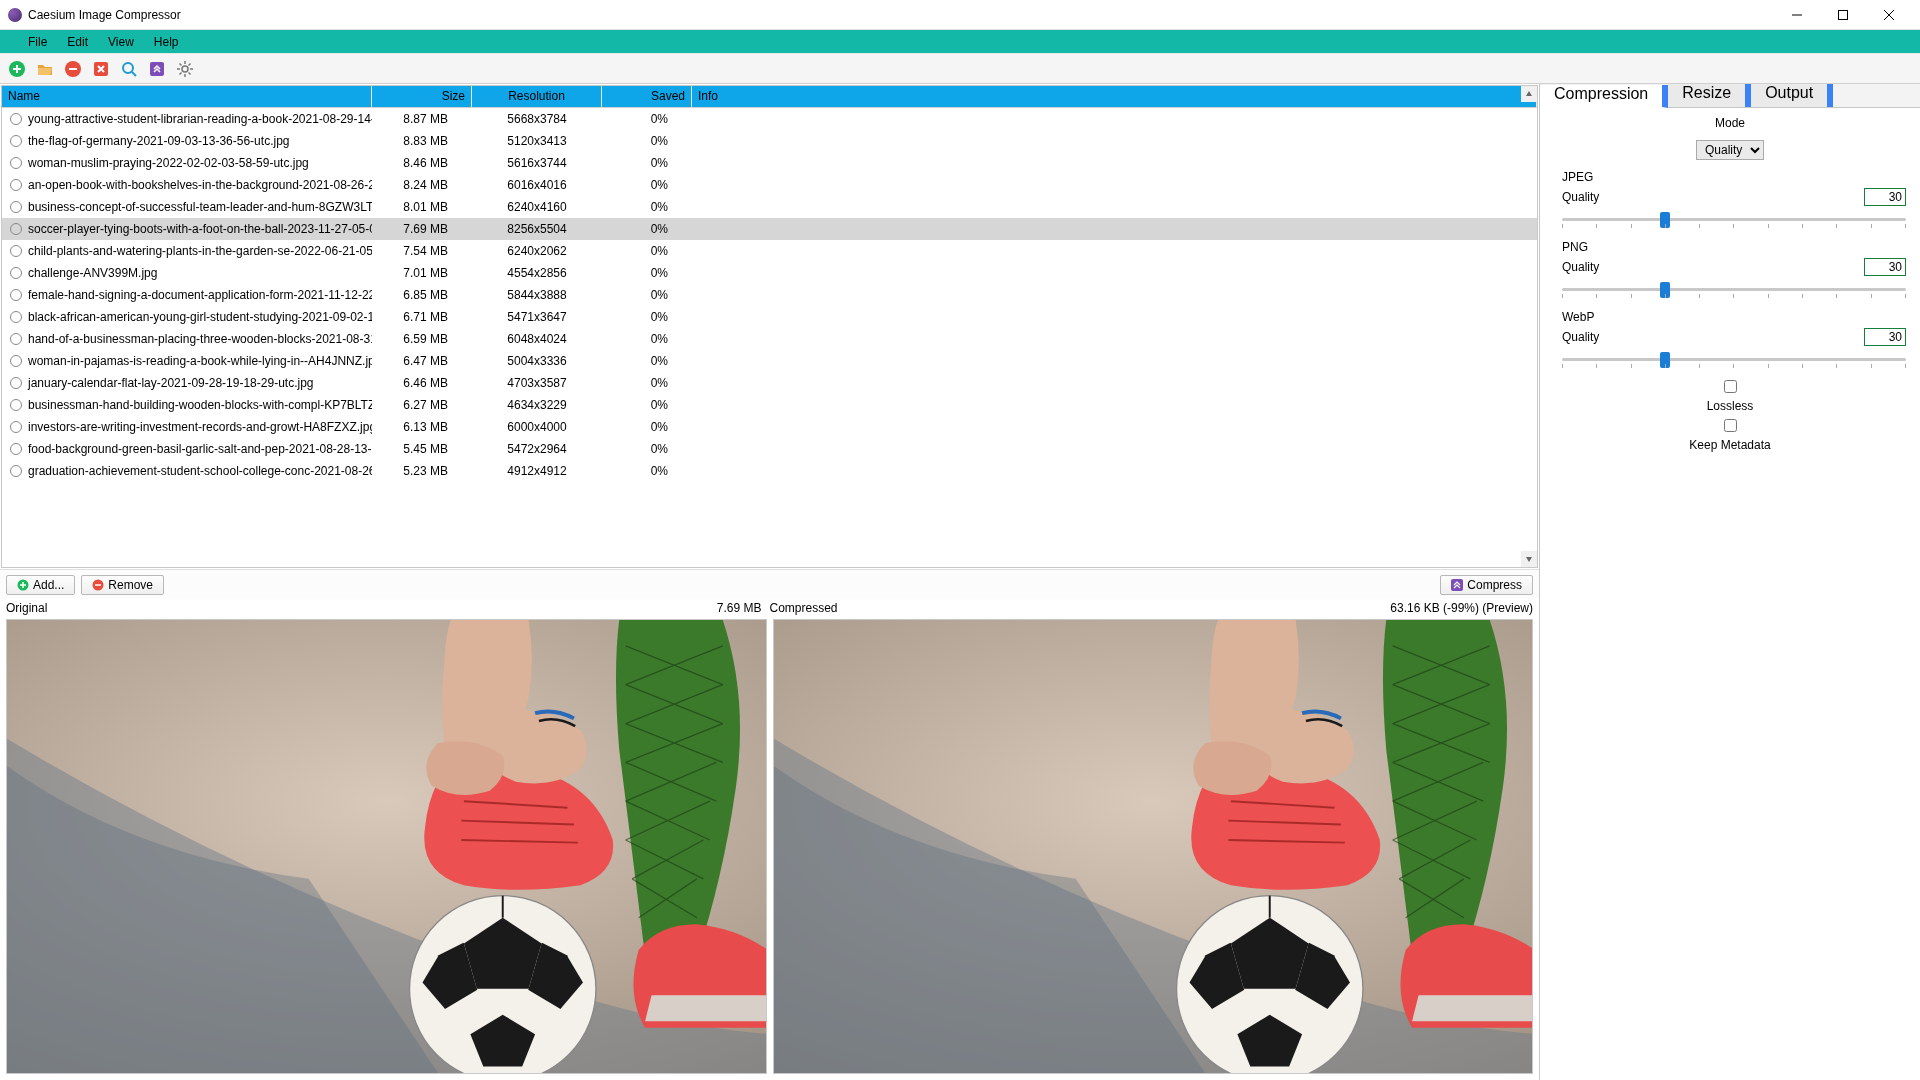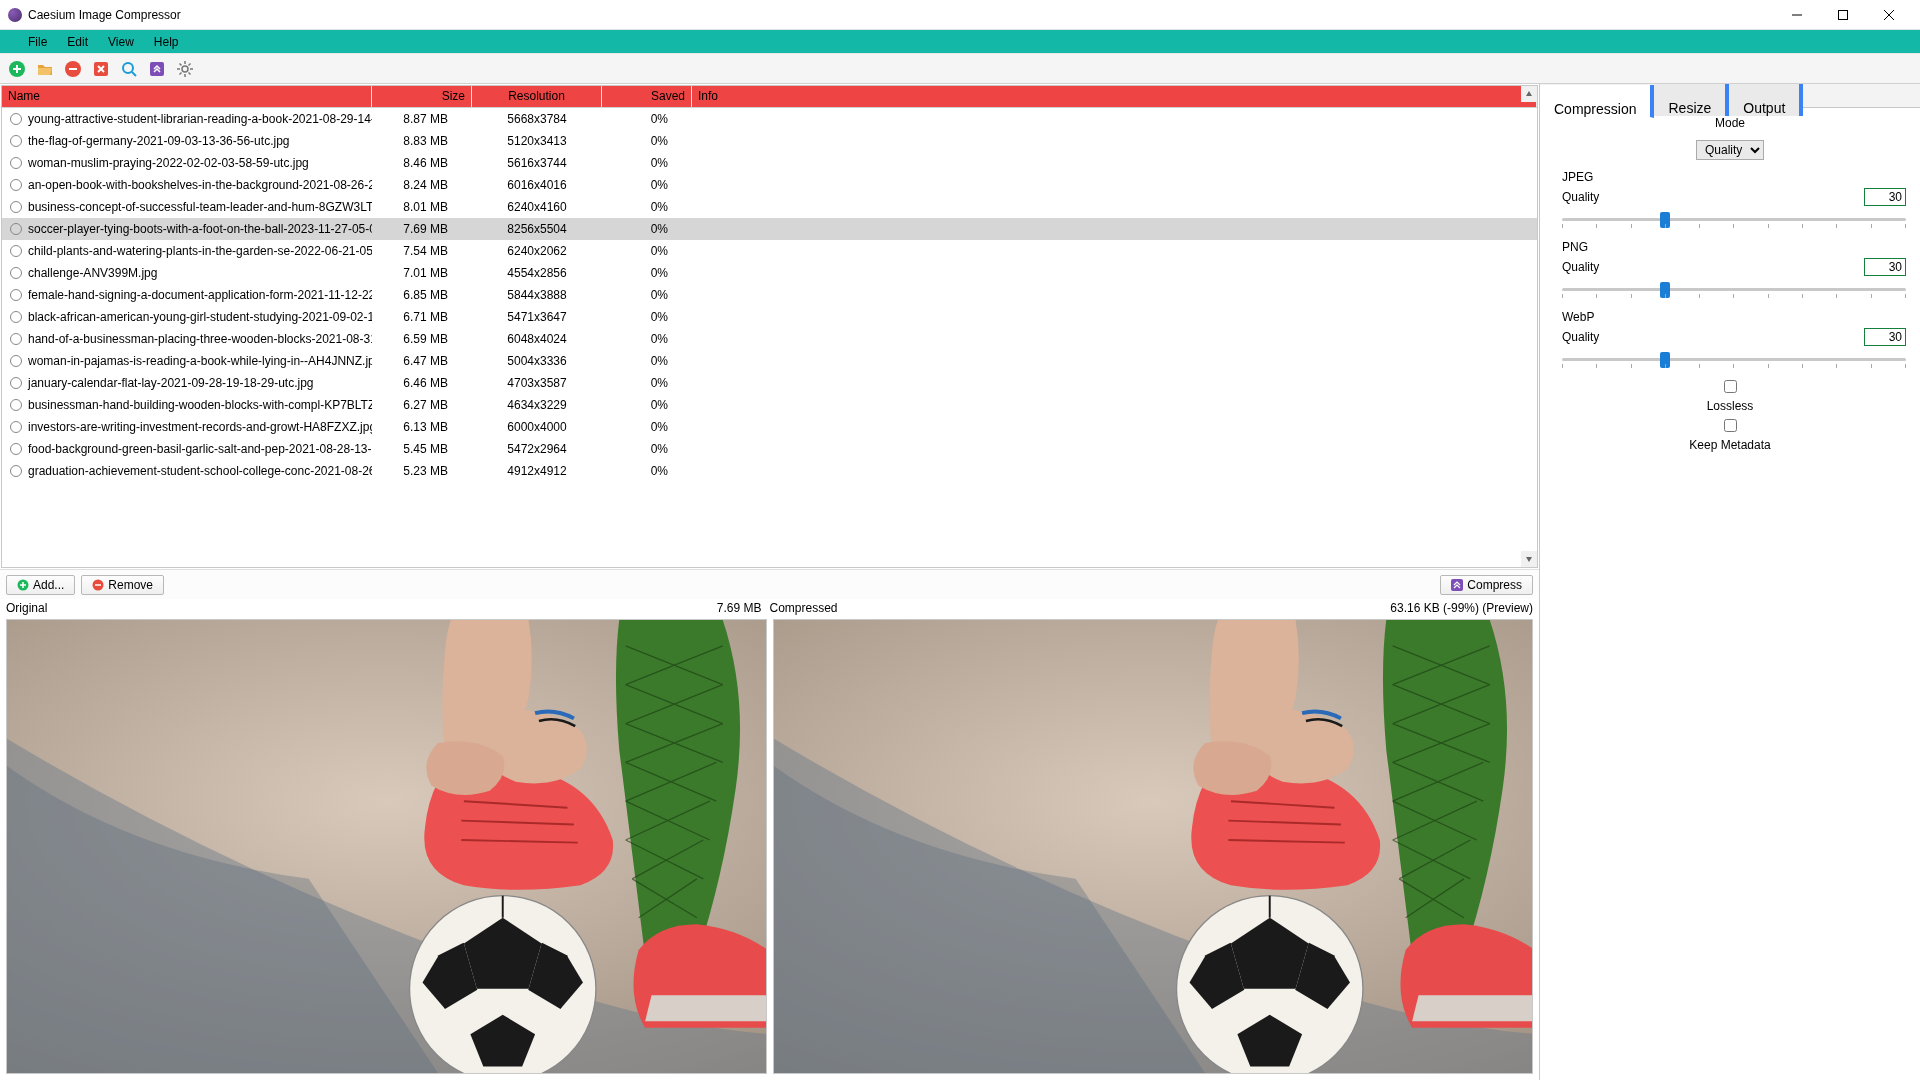--- a/index.html
+++ b/index.html
@@ -11,21 +11,21 @@
 .window-controls .wc { width: 46px; height: 28px; display: flex; align-items: center; justify-content: center; cursor: pointer; }
 .menubar { height: 24px; display: flex; align-items: center; background: #14b8a6; padding: 0 18px; border-bottom: 1px solid #e8e8e8; }
 .menubar .menu-item { padding: 3px 10px; font-size: 12px; cursor: pointer; }
 .toolbar { height: 30px; display: flex; align-items: center; background: #f5f5f5; padding: 0 6px; gap: 6px; border-bottom: 1px solid #d0d0d0; }
 .toolbar .tb-btn { width: 22px; height: 22px; display: flex; align-items: center; justify-content: center; cursor: pointer; border-radius: 3px; }
 .main-area { display: flex; height: calc(100% - 30px - 24px - 30px); }
 .left-pane { flex: 1; display: flex; flex-direction: column; border-right: 1px solid #c8c8c8; min-width: 0; }
 .right-pane { width: 380px; background: #fff; display: flex; flex-direction: column; }
 .file-table-wrap { flex: 1; border: 1px solid #c8c8c8; margin: 1px; position: relative; overflow: hidden; }
 .file-table { display: flex; flex-direction: column; height: 100%; }
-.file-header { display: flex; background: #ef4444; border-bottom: 1px solid #d0d0d0; font-size: 12px; height: 22px; }
+.file-header { display: flex; background: #0ea5e9; border-bottom: 1px solid #d0d0d0; font-size: 12px; height: 22px; }
 .file-header .col { padding: 3px 6px; border-right: 1px solid #e8e8e8; }
 .col-name { width: 370px; }
 .col-size { width: 100px; text-align: right; padding-right: 24px; }
 .col-res { width: 130px; text-align: center; }
 .col-saved { width: 90px; text-align: right; padding-right: 24px; }
 .col-info { flex: 1; text-align: left; padding-left: 40px; }
 .file-rows { flex: 1; overflow-y: auto; }
 .file-row { display: flex; font-size: 12px; height: 22px; align-items: center; cursor: pointer; }
 .file-row.selected { background: #d6d6d6; }
 .file-row .col-name-cell { width: 370px; padding-left: 8px; display: flex; align-items: center; gap: 6px; white-space: nowrap; overflow: hidden; }
@@ -37,21 +37,21 @@
 .bottom-buttons { height: 30px; display: flex; align-items: center; padding: 14px 6px; gap: 6px; border-top: 1px solid #e0e0e0; background:#fcfcfc; }
 .bottom-buttons .btn { display: flex; align-items: center; gap: 4px; padding: 2px 10px; border: 1px solid #b8b8b8; background: linear-gradient(#fdfdfd,#efefef); font-size: 12px; cursor: pointer; border-radius: 2px; }
 .bottom-buttons .right { margin-left: auto; }
 .preview-header { display: flex; height: 20px; font-size: 12px; padding: 2px 6px; background:#fff; }
 .preview-header .left-lbl { }
 .preview-header .right-lbl { margin-left:auto; }
 .preview-area { flex: 1; display: flex; gap: 6px; padding: 0 6px 6px; min-height: 0; }
 .preview-box { flex: 1; position: relative; overflow: hidden; border: 1px solid #c8c8c8; }
 .preview-svg { width: 100%; height: 100%; display: block; }
 .tabs { display: flex; background: #f3f3f3; border-bottom: 1px solid #c8c8c8; height: 24px; }
-.tabs .tab { padding: 16px 14px; font-size: 14px; border-right: 4px solid #3b82f6; cursor: pointer; background: #eaeaea; }
+.tabs .tab { padding: 0 14px; font-size: 16px; border-right: 6px solid #3b82f6; cursor: pointer; background: #eaeaea; }
 .tabs .tab.active { background: #fff; border-bottom: 1px solid #fff; position: relative; top: 1px; }
 .panel { padding: 8px 14px; font-size: 12px; }
 .mode-row { display: flex; align-items: center; gap: 10px; margin-bottom: 10px; flex-direction: column; }
 .mode-row select { flex: 1; border: 1px solid #aaa; font-size: 12px; padding: 1px 4px; background:#eaeaea; }
 .format-section { margin: 8px 0 4px 8px; }
 .format-label { font-size: 12px; margin-bottom: 4px; }
 .quality-row { display: flex; align-items: center; gap: 10px; margin-left: 0; }
 .quality-row .q-label { width: 46px; }
 .quality-row .q-input { width: 42px; border: 1px solid #15803d; font-size: 12px; text-align: right; padding: 1px 3px; margin-left:auto; }
 .slider-wrap { margin: 6px 0 10px 0; }

